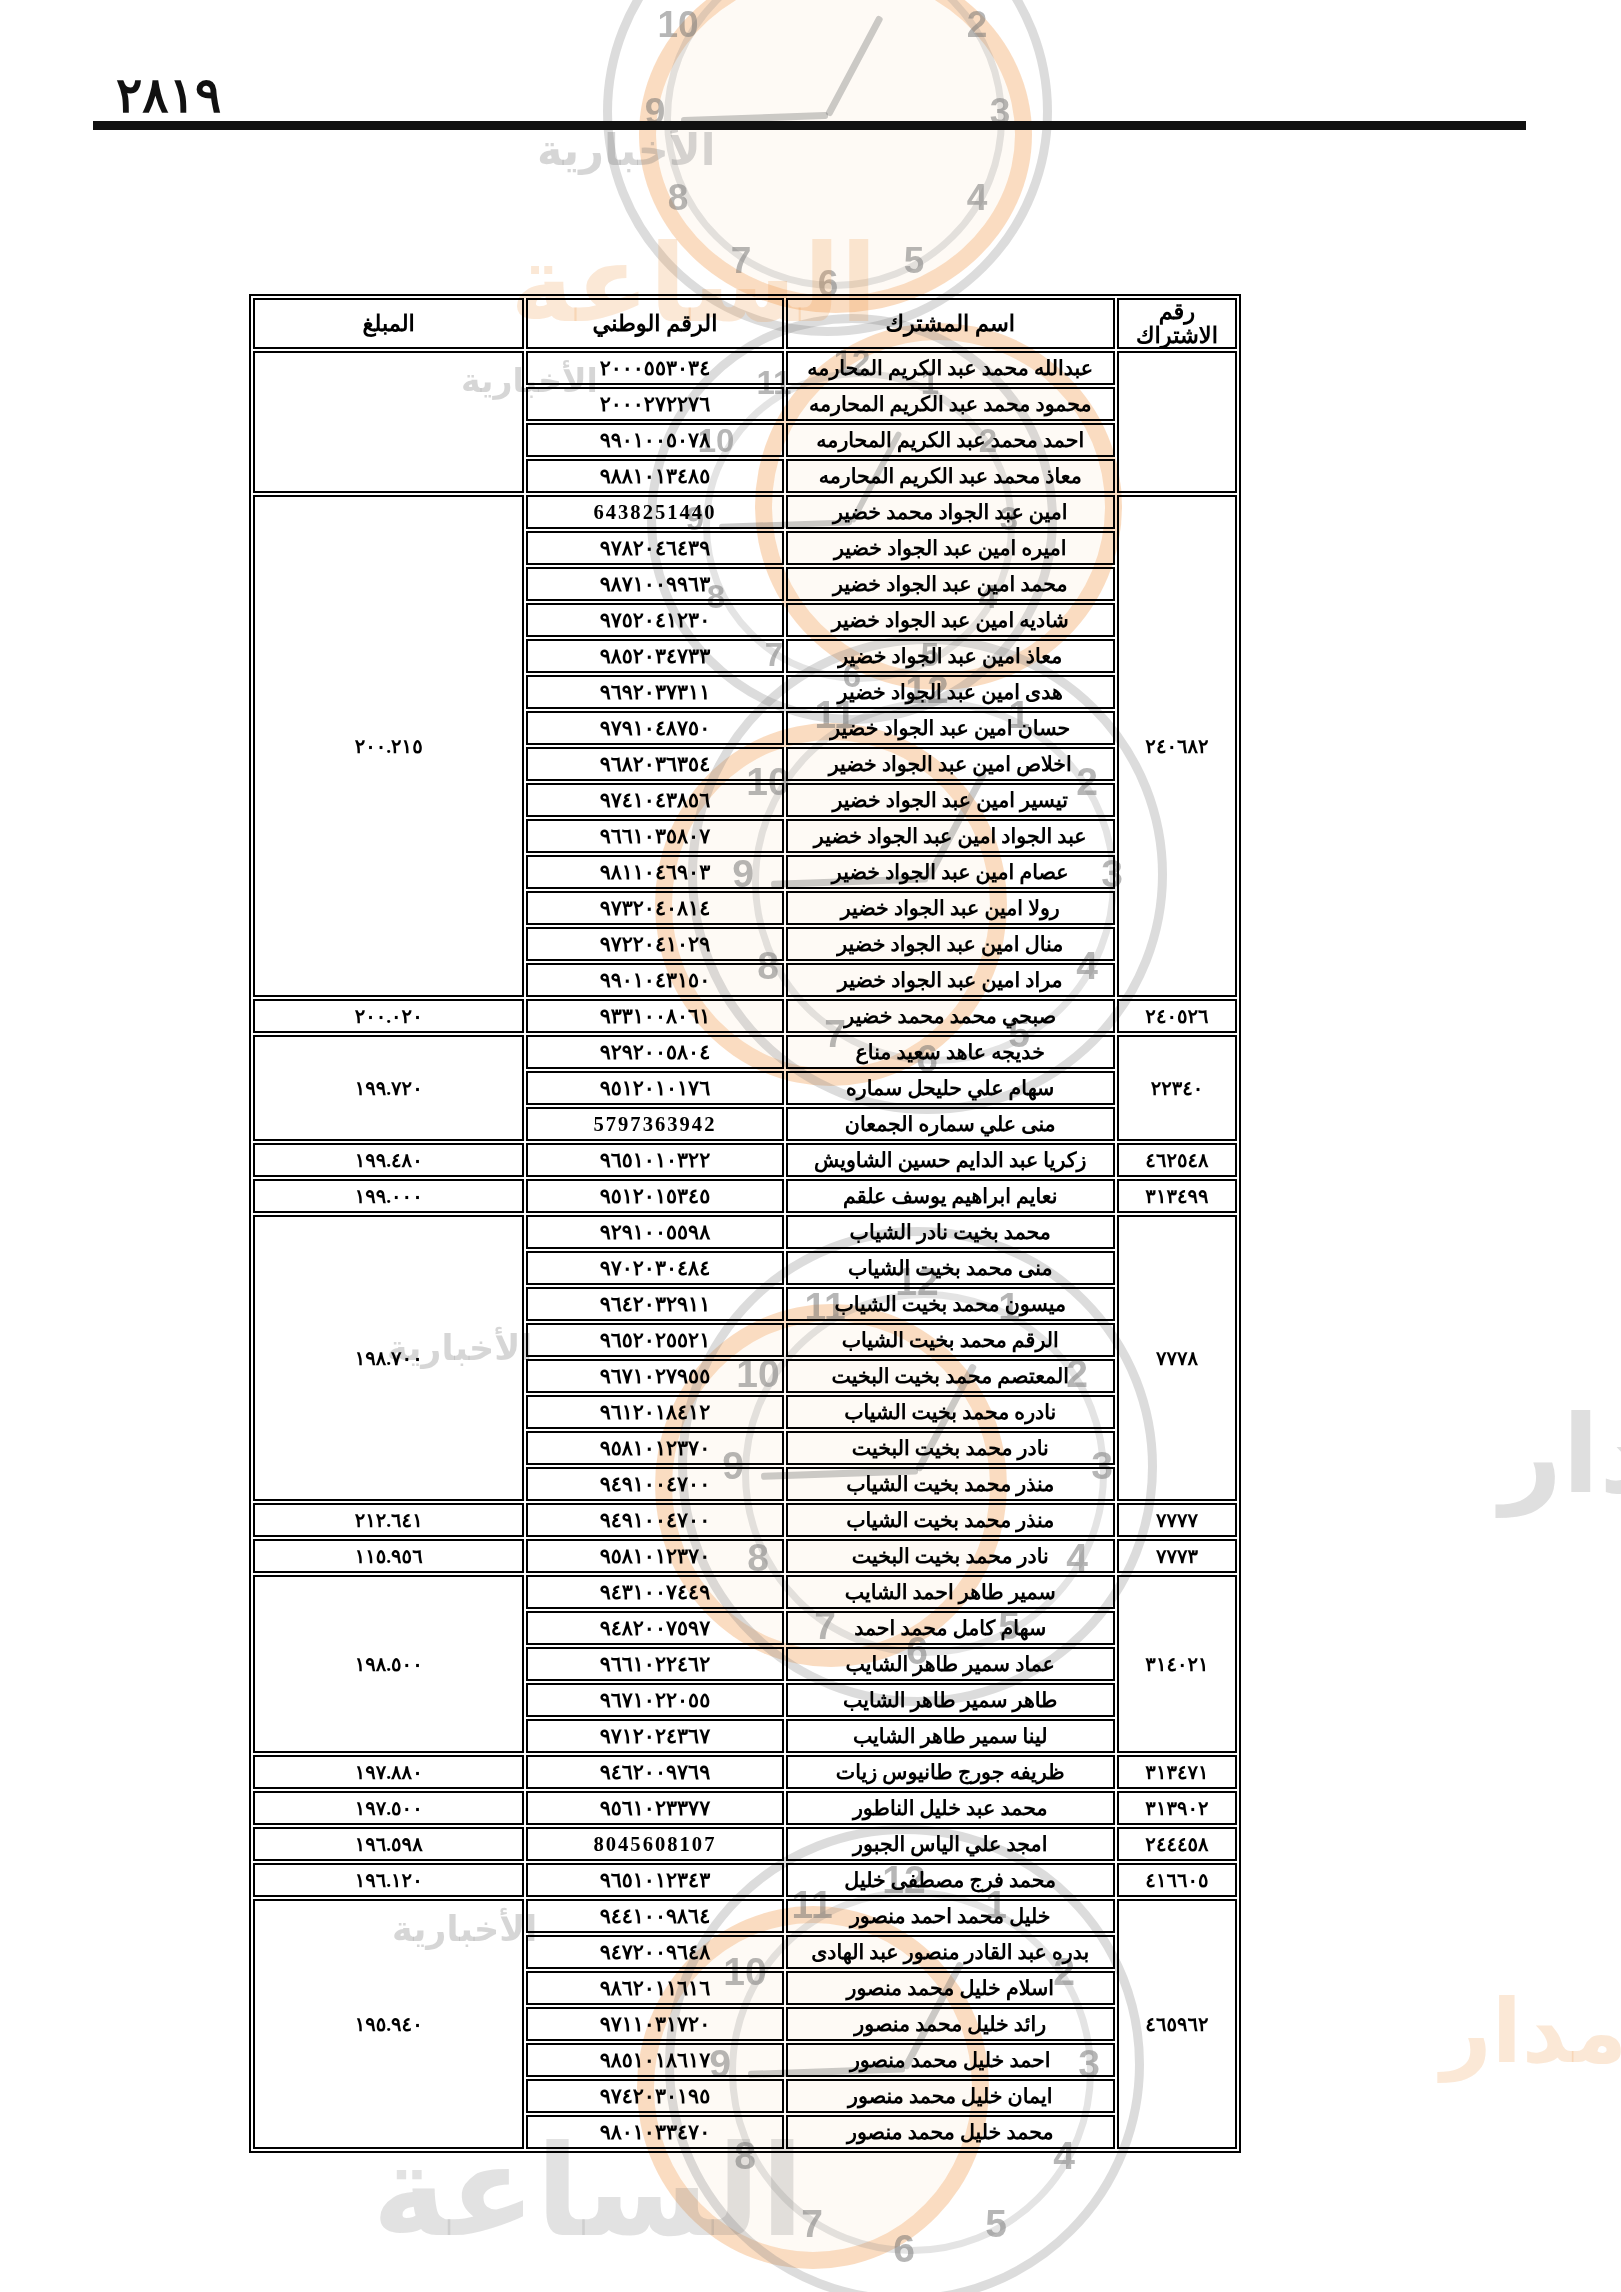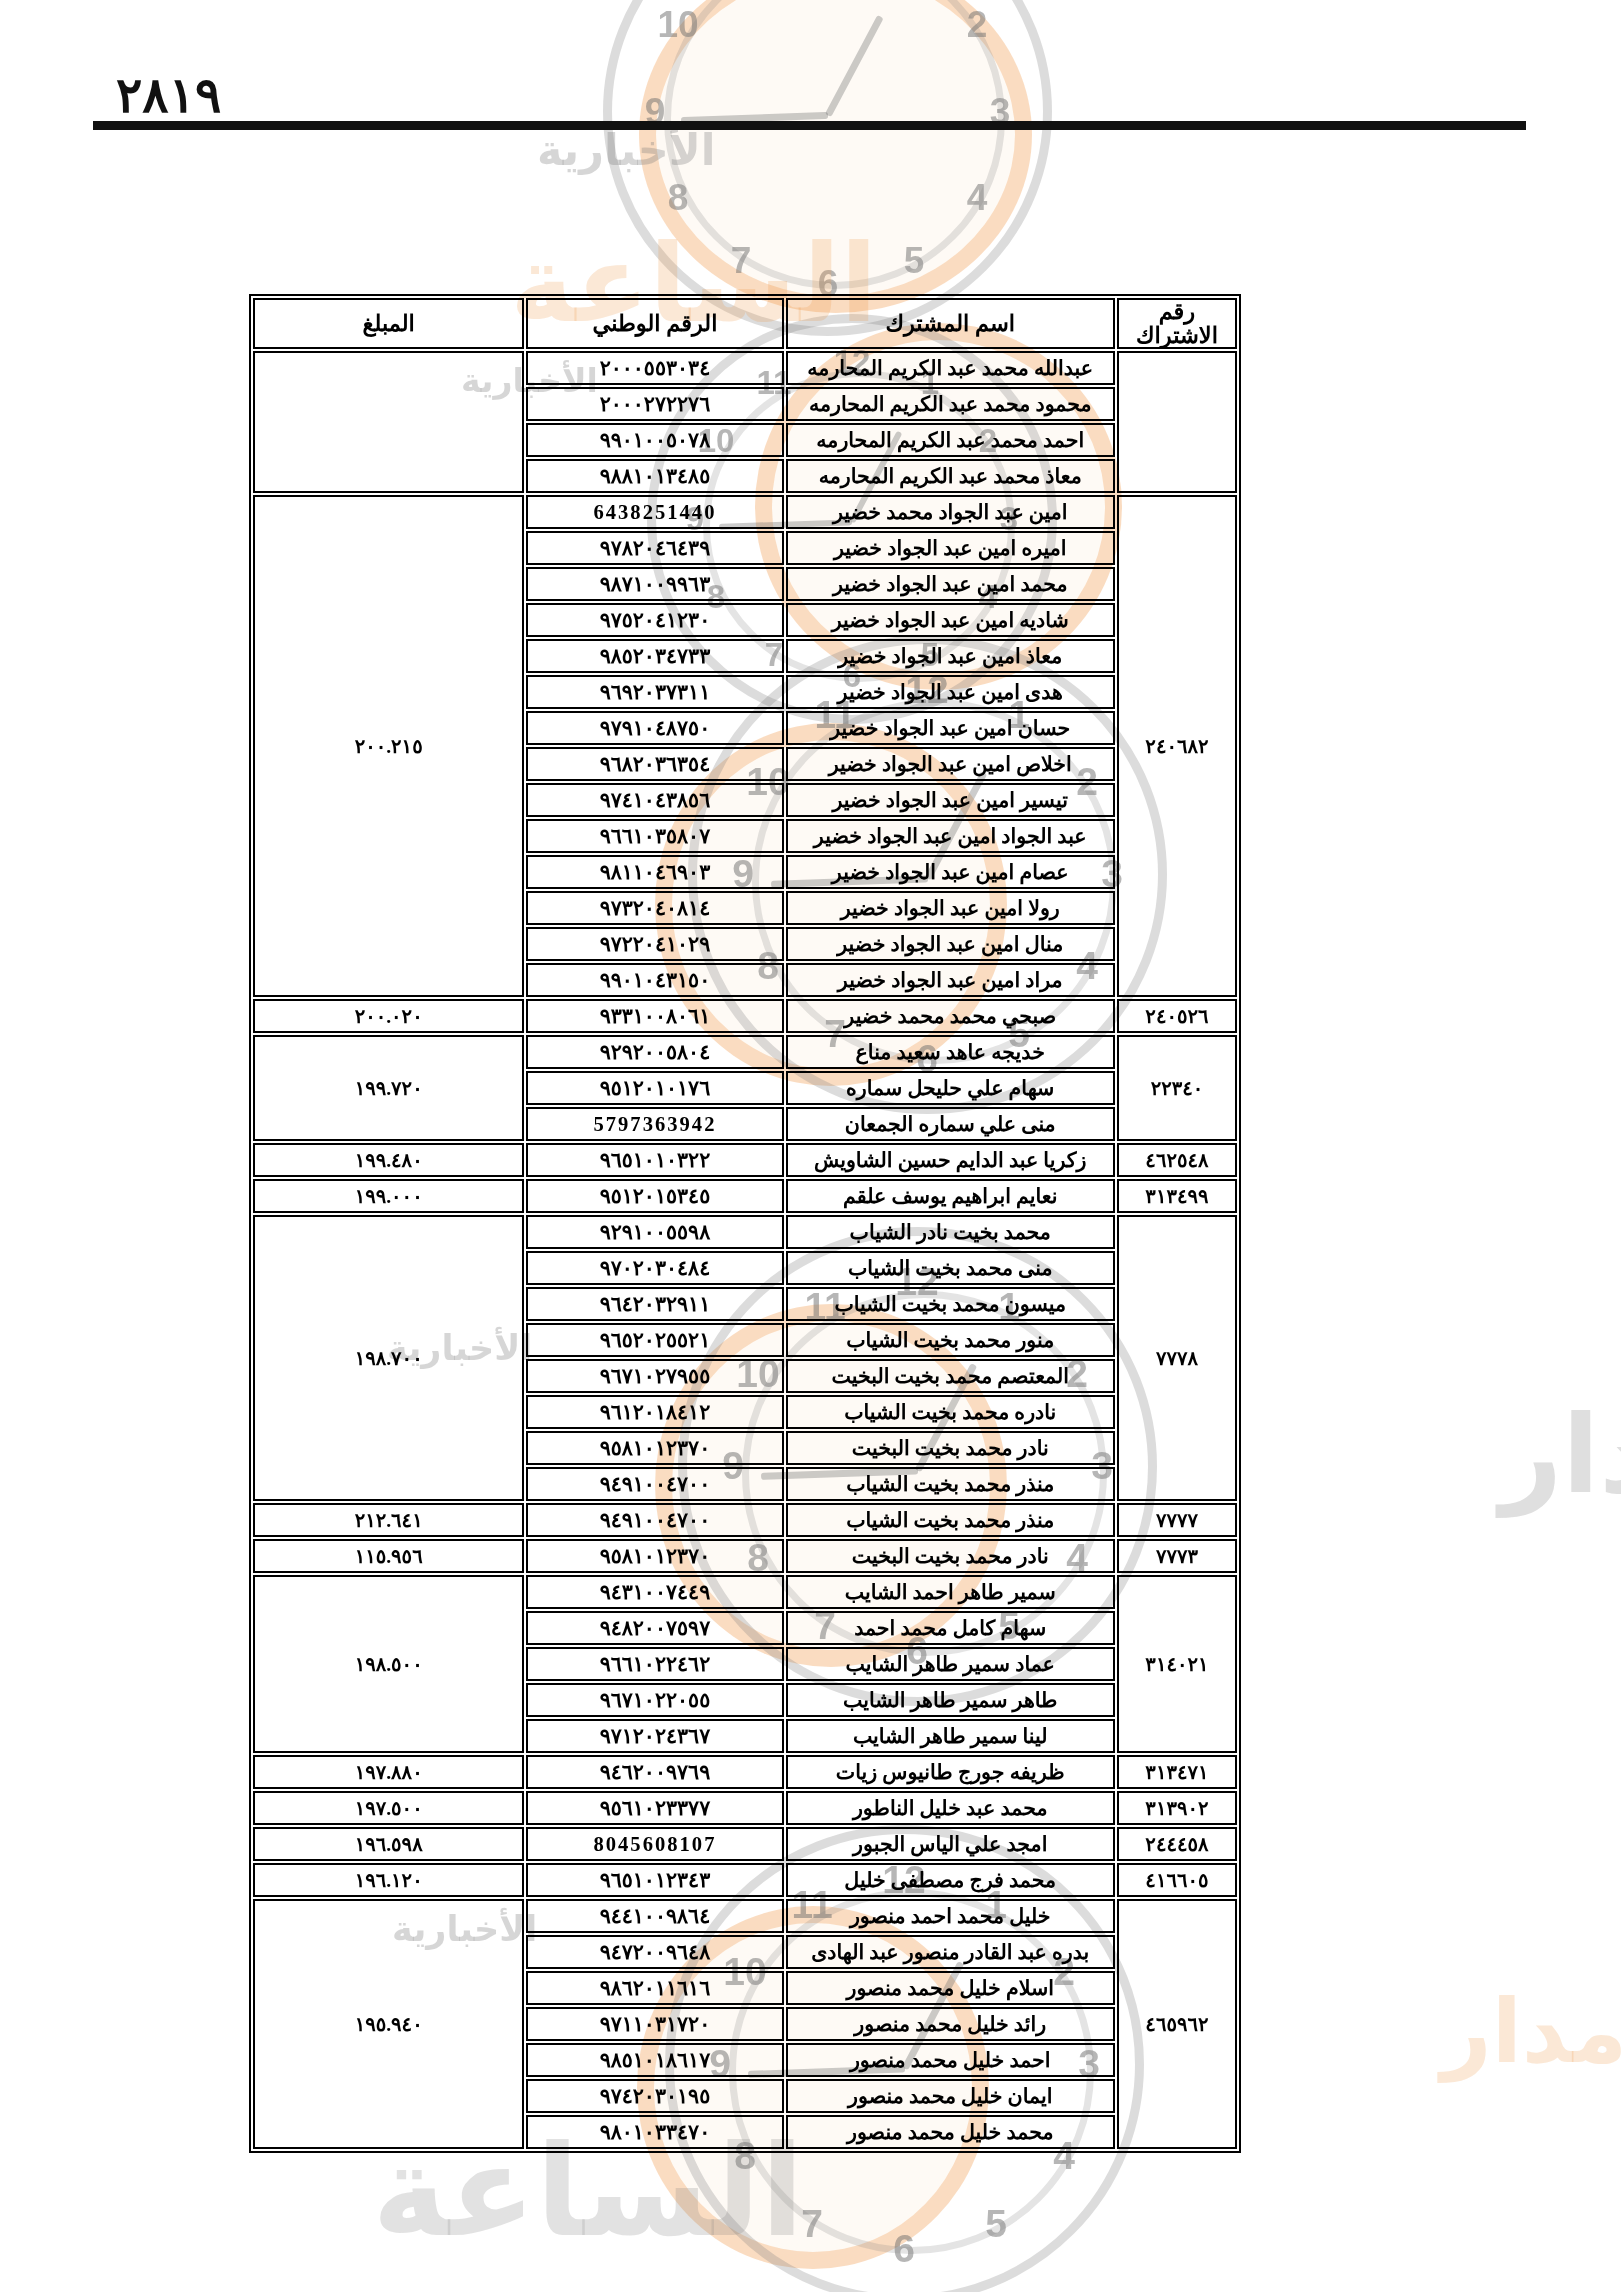--- a/index.html
+++ b/index.html
@@ -291,21 +291,21 @@
         </tr>
         <tr>
           <td class="c-name">منى محمد بخيت الشياب</td>
           <td class="c-nid">٩٧٠٢٠٣٠٤٨٤</td>
         </tr>
         <tr>
           <td class="c-name">ميسون محمد بخيت الشياب</td>
           <td class="c-nid">٩٦٤٢٠٣٢٩١١</td>
         </tr>
         <tr>
-          <td class="c-name">منور محمد بخيت الشياب</td>
+          <td class="c-name">الرقم محمد بخيت الشياب</td>
           <td class="c-nid">٩٦٥٢٠٢٥٥٢١</td>
         </tr>
         <tr>
           <td class="c-name">المعتصم محمد بخيت البخيت</td>
           <td class="c-nid">٩٦٧١٠٢٧٩٥٥</td>
         </tr>
         <tr>
           <td class="c-name">نادره محمد بخيت الشياب</td>
           <td class="c-nid">٩٦١٢٠١٨٤١٢</td>
         </tr>

